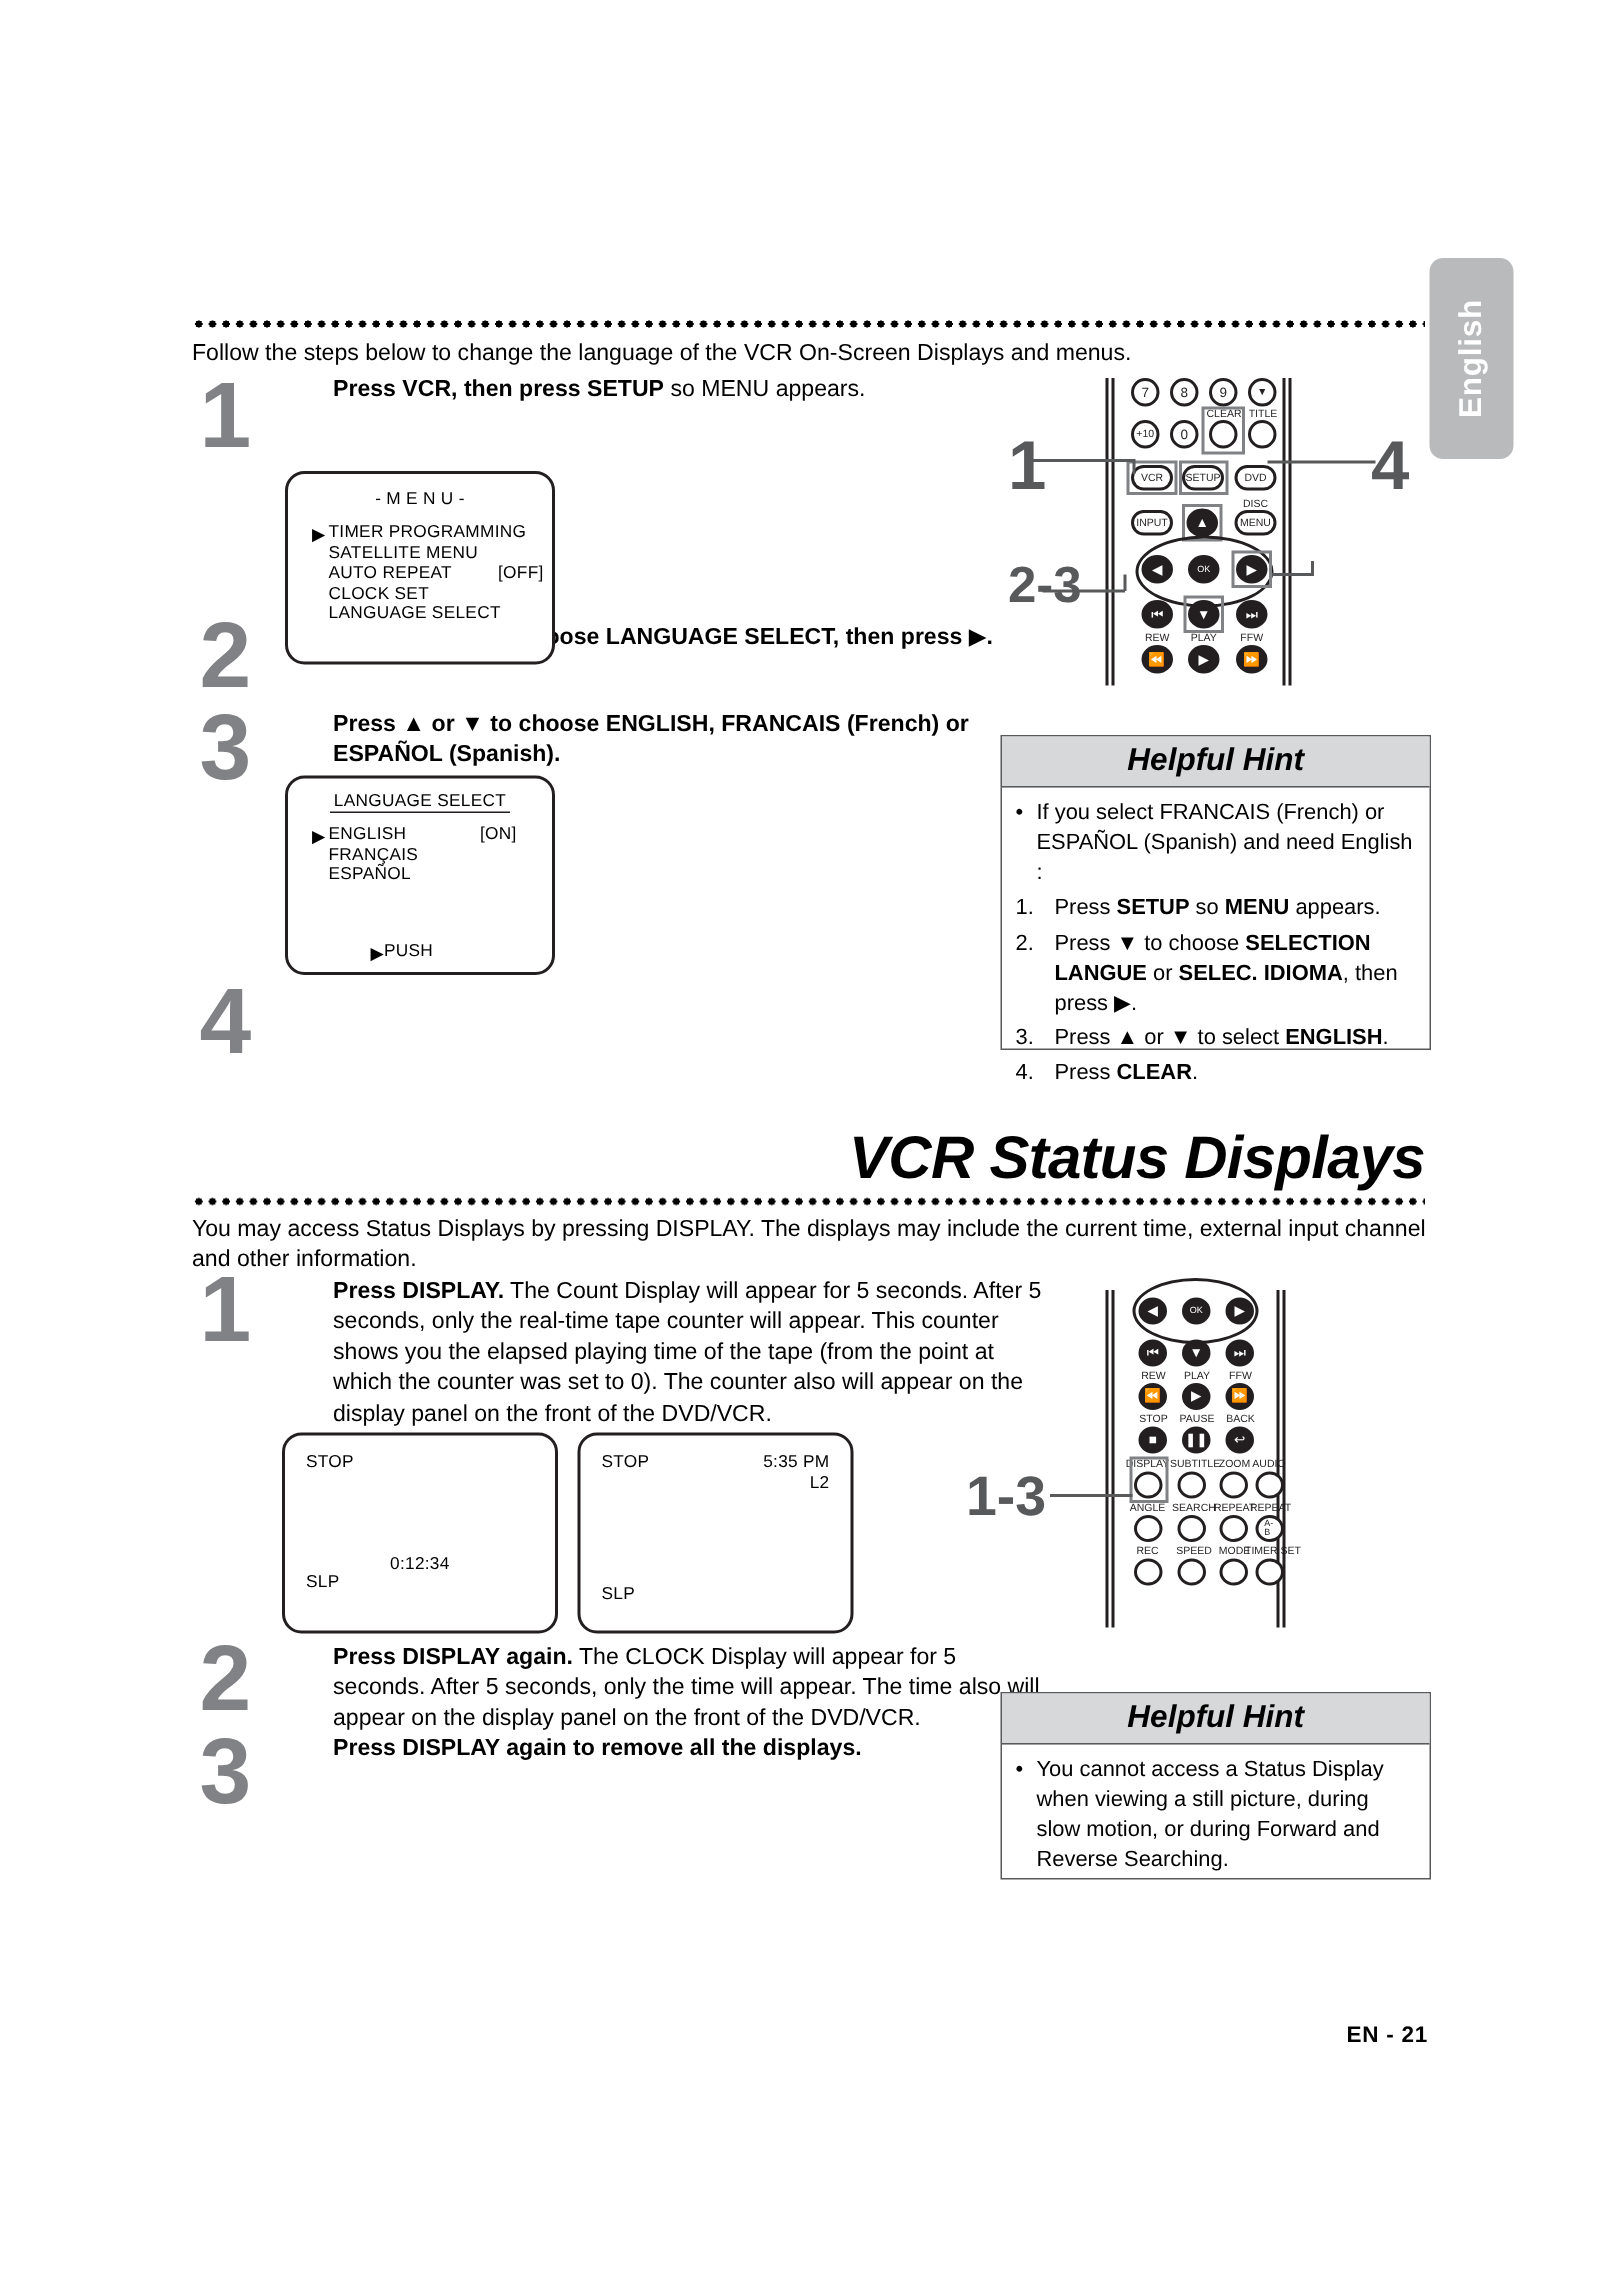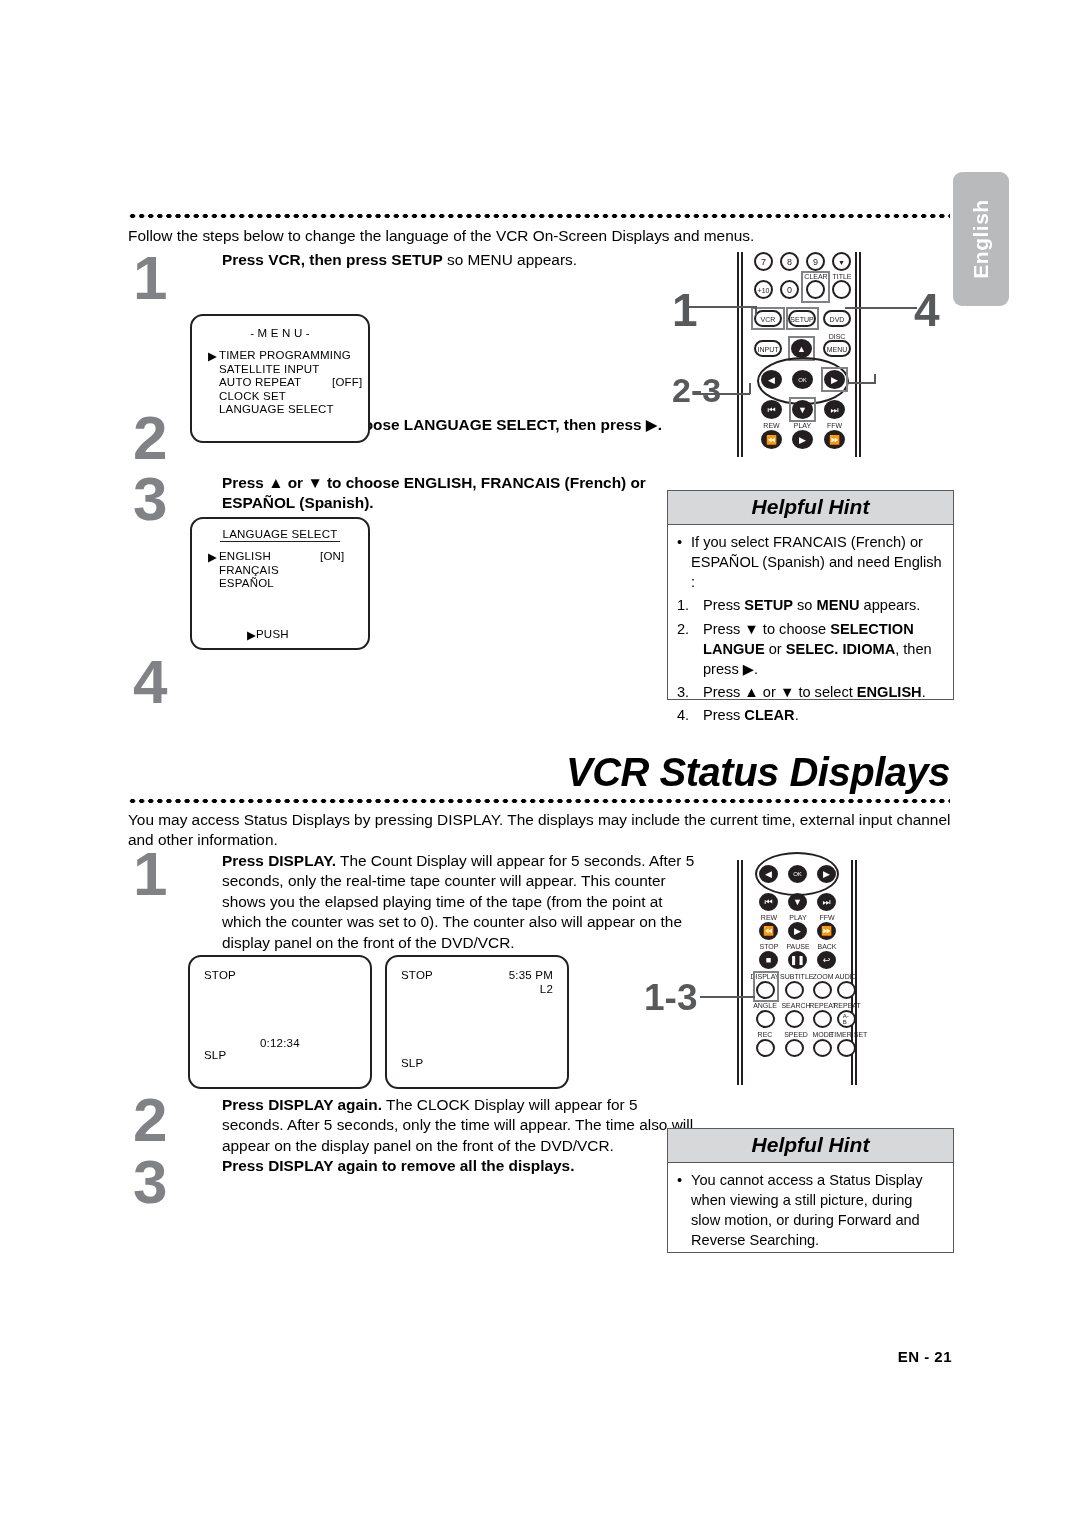--- a/index.html
+++ b/index.html
@@ -149,21 +149,21 @@
   <div class="osd" style="left:190px;top:279px;width:176px;height:125px;margin-top:35px;">
     <div class="ln ctr spaced" style="top:11px;">- M E N U -</div>
     <div style="position:absolute;left:16px;top:33px;">
       <div style="position:relative;height:13.5px;">
         <span class="ln" style="left:0;top:0;">▶</span>
         <span class="ln" style="left:11px;top:0;">TIMER PROGRAMMING</span>
         <span class="ln" style="left:124px;top:0;"></span>
       </div>
       <div style="position:relative;height:13.5px;">
         <span class="ln" style="left:0;top:0;"></span>
-        <span class="ln" style="left:11px;top:0;">SATELLITE INPUT</span>
+        <span class="ln" style="left:11px;top:0;">SATELLITE MENU</span>
         <span class="ln" style="left:124px;top:0;"></span>
       </div>
       <div style="position:relative;height:13.5px;">
         <span class="ln" style="left:0;top:0;"></span>
         <span class="ln" style="left:11px;top:0;">AUTO REPEAT</span>
         <span class="ln" style="left:124px;top:0;">[OFF]</span>
       </div>
       <div style="position:relative;height:13.5px;">
         <span class="ln" style="left:0;top:0;"></span>
         <span class="ln" style="left:11px;top:0;text-align:right;">CLOCK SET</span>

